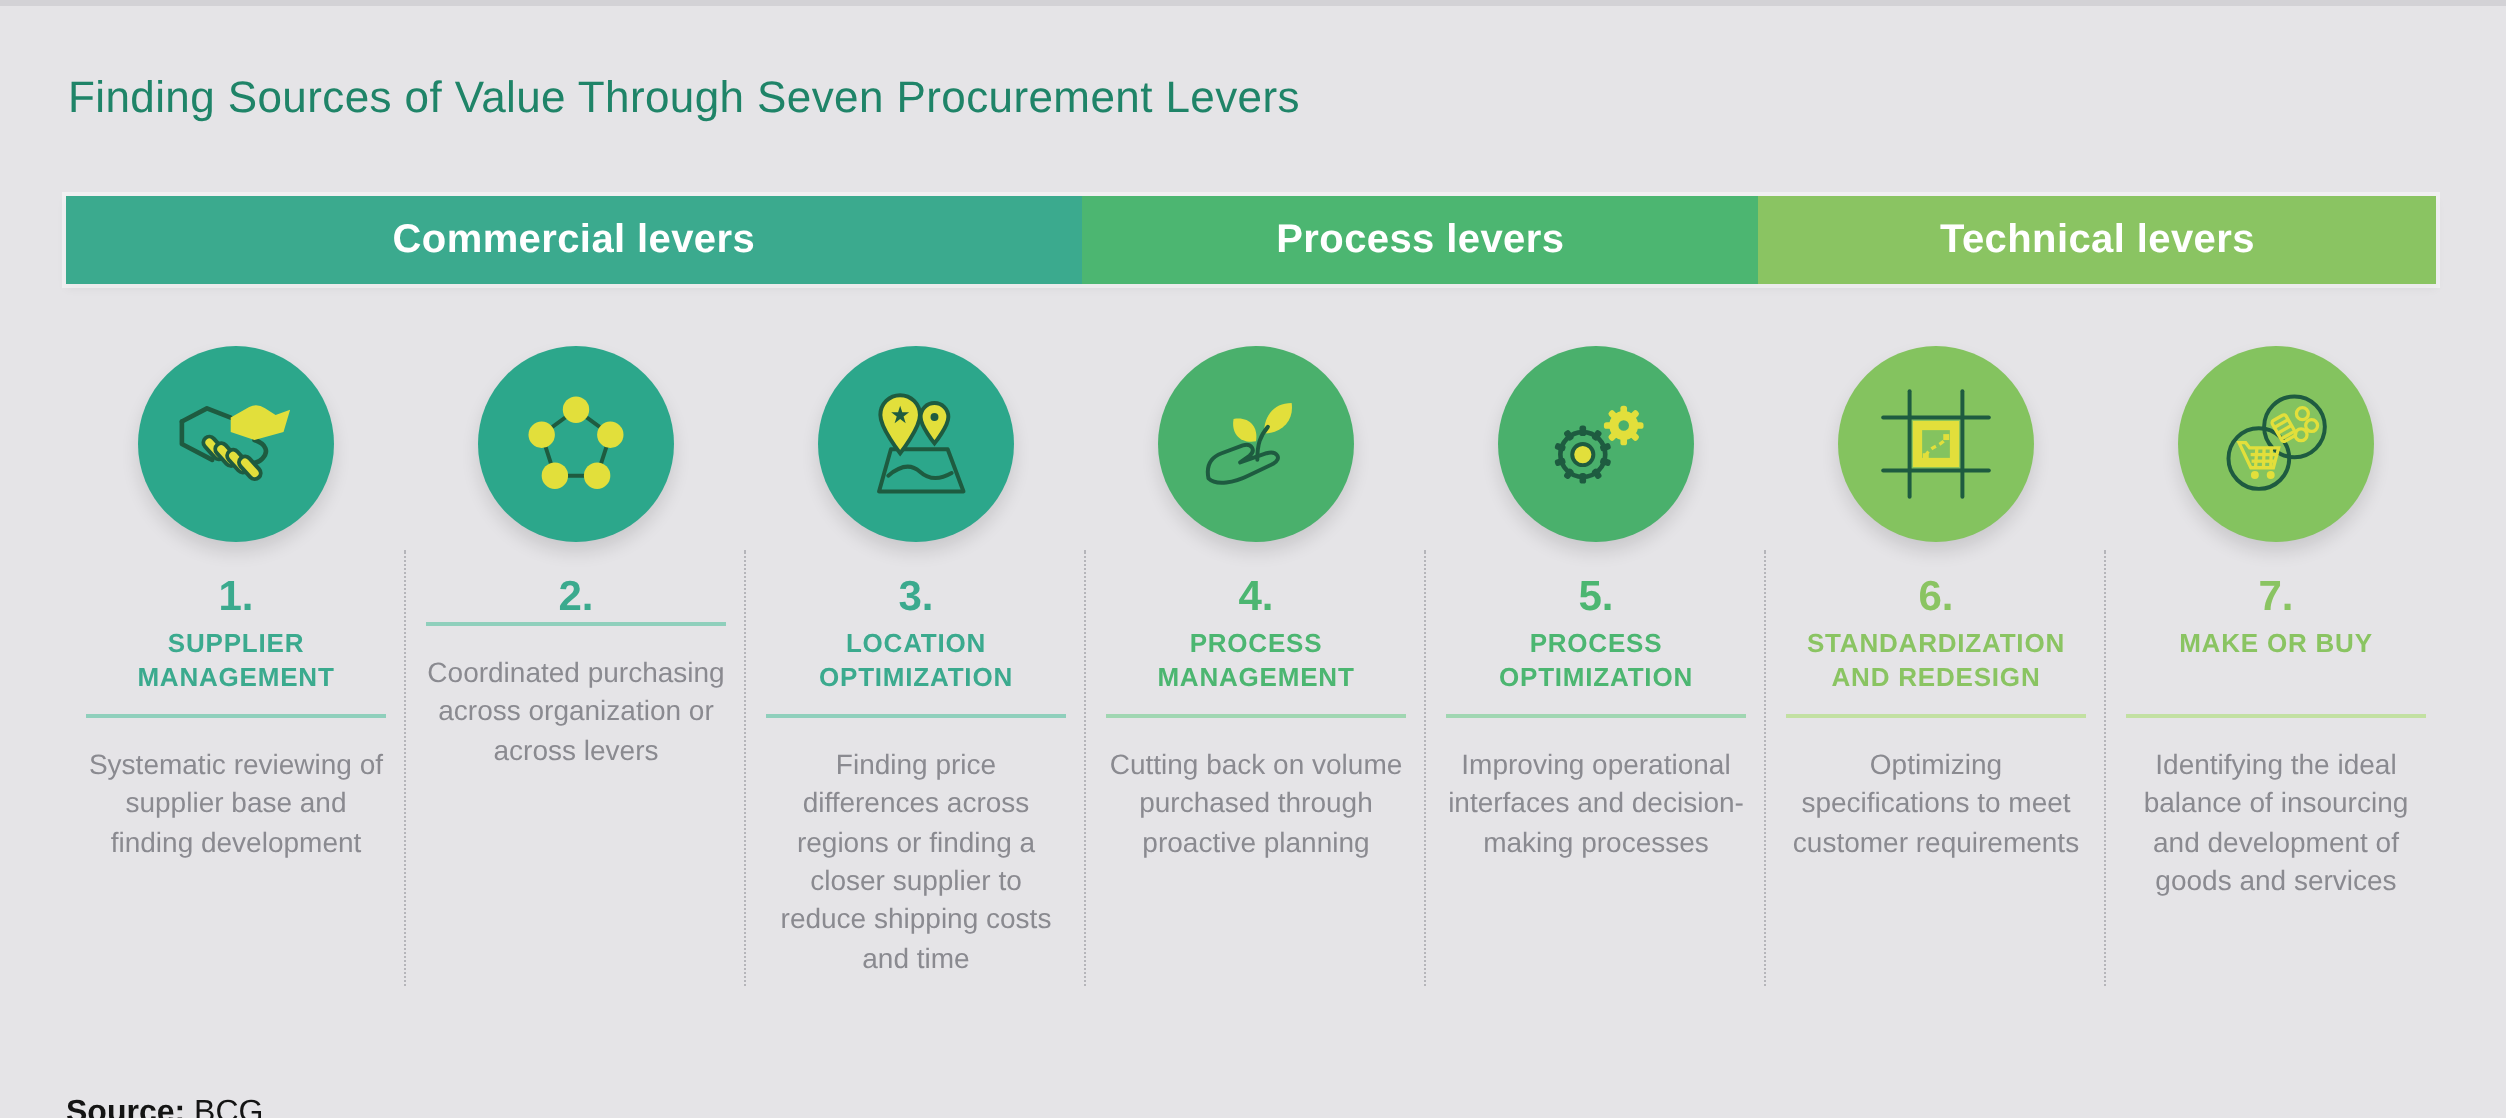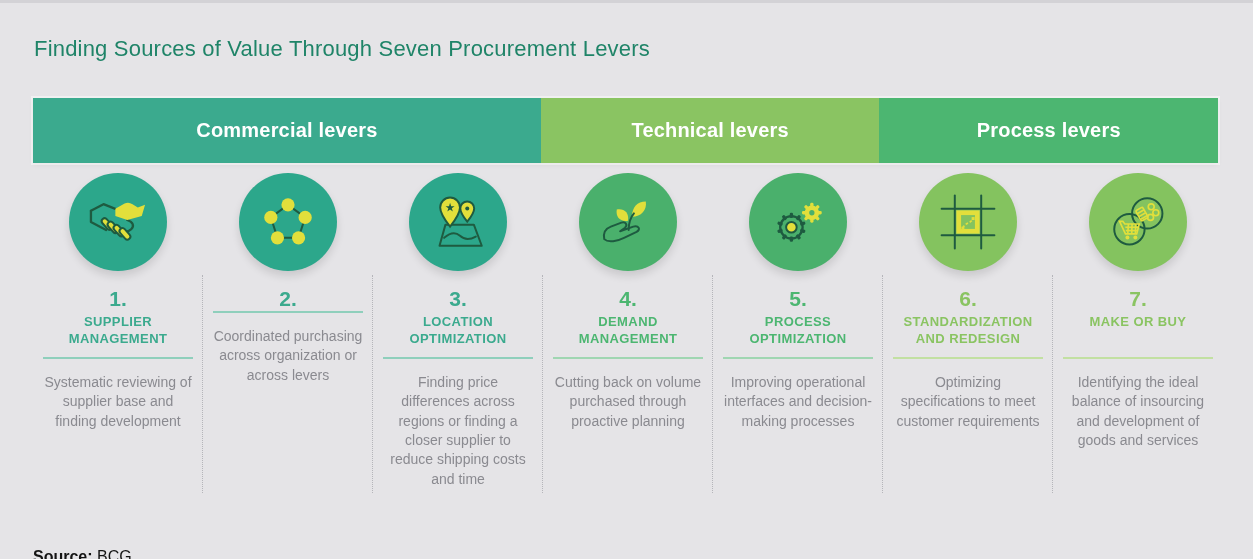--- a/index.html
+++ b/index.html
@@ -7,21 +7,21 @@
     width:1253px;height:559px;position:relative;overflow:hidden;
     background:#e5e4e7;
     font-family:"Liberation Sans", sans-serif;
     border-top:3px solid #d3d2d6;box-sizing:border-box;
   }
   .title{
     position:absolute;left:34px;top:18px;
     font-size:22px;color:#1f8468;font-weight:400;letter-spacing:0.2px;
   }
   .bar{
-    position:absolute;left:33px;top:95px;width:1185px;height:65px;
+    position:absolute;left:33px;top:95px;width:1185px;height:44px;
     display:flex;box-shadow:0 0 0 2px rgba(255,255,255,0.45), 0 2px 5px rgba(0,0,0,0.06);
   }
   .bar-section{
     display:flex;align-items:center;justify-content:center;
     color:#ffffff;font-size:20px;font-weight:bold;letter-spacing:0.2px;
   }
   .bar-section.commercial{flex:3;background:#3baa8e;}
   .bar-section.process{flex:2;background:#4cb671;}
   .bar-section.technical{flex:2;background:#8ac462;}
 
@@ -63,25 +63,25 @@
 </style>
 </head>
 <body>
 
 <h1 class="title">Finding Sources of Value Through Seven Procurement Levers</h1>
 
 <div class="bar">
   <div class="bar-section commercial">
     <span>Commercial levers</span>
   </div>
+  <div class="bar-section process">
+    <span>Process levers</span>
+  </div>
   <div class="bar-section technical">
     <span>Technical levers</span>
-  </div>
-  <div class="bar-section process">
-    <span>Process levers</span>
   </div>
 </div>
 
 <div class="columns">
 
   <div class="lever teal">
     <div class="circle">
       <span>
         <svg viewBox="0 0 100 100">
           <g stroke="#1E5B40" stroke-width="3.5" fill="none" stroke-linejoin="round" stroke-linecap="round">
@@ -149,21 +149,21 @@
       <span>
         <svg viewBox="0 0 100 100">
           <path d="M50 48 C38 50 31 42 33 31 C44 29 52 36 50 48 Z" fill="#E2DF3B"></path>
           <path d="M56 42 C56 28 64 19 77 19 C79 32 70 42 56 42 Z" fill="#E2DF3B"></path>
           <path d="M51 62 C51 50 53 44 59 37" fill="none" stroke="#1E5B40" stroke-width="3" stroke-linecap="round"></path>
           <path d="M14 76 C12 66 16 60 24 57 L40 51 C47 49 50 55 45 59 L38 64 L58 57 C66 55 70 61 63 65 L44 74 C34 79 20 82 14 76 Z" fill="none" stroke="#1E5B40" stroke-width="3" stroke-linejoin="round" stroke-linecap="round"></path>
         </svg>
       </span>
     </div>
     <div class="num">4.</div>
-    <div class="heading">DEMAND MANAGEMENT</div>
+    <div class="heading">PROCESS MANAGEMENT</div>
     <div class="rule"></div>
     <div class="desc">Cutting back on volume purchased through proactive planning</div>
   </div>
 
   <div class="lever green">
     <div class="circle">
       <span>
         <svg viewBox="0 0 100 100">
           <g fill="#1E5B40">
             <rect x="37.5" y="36" width="5" height="8" rx="2" transform="rotate(0 40 58)"></rect>

